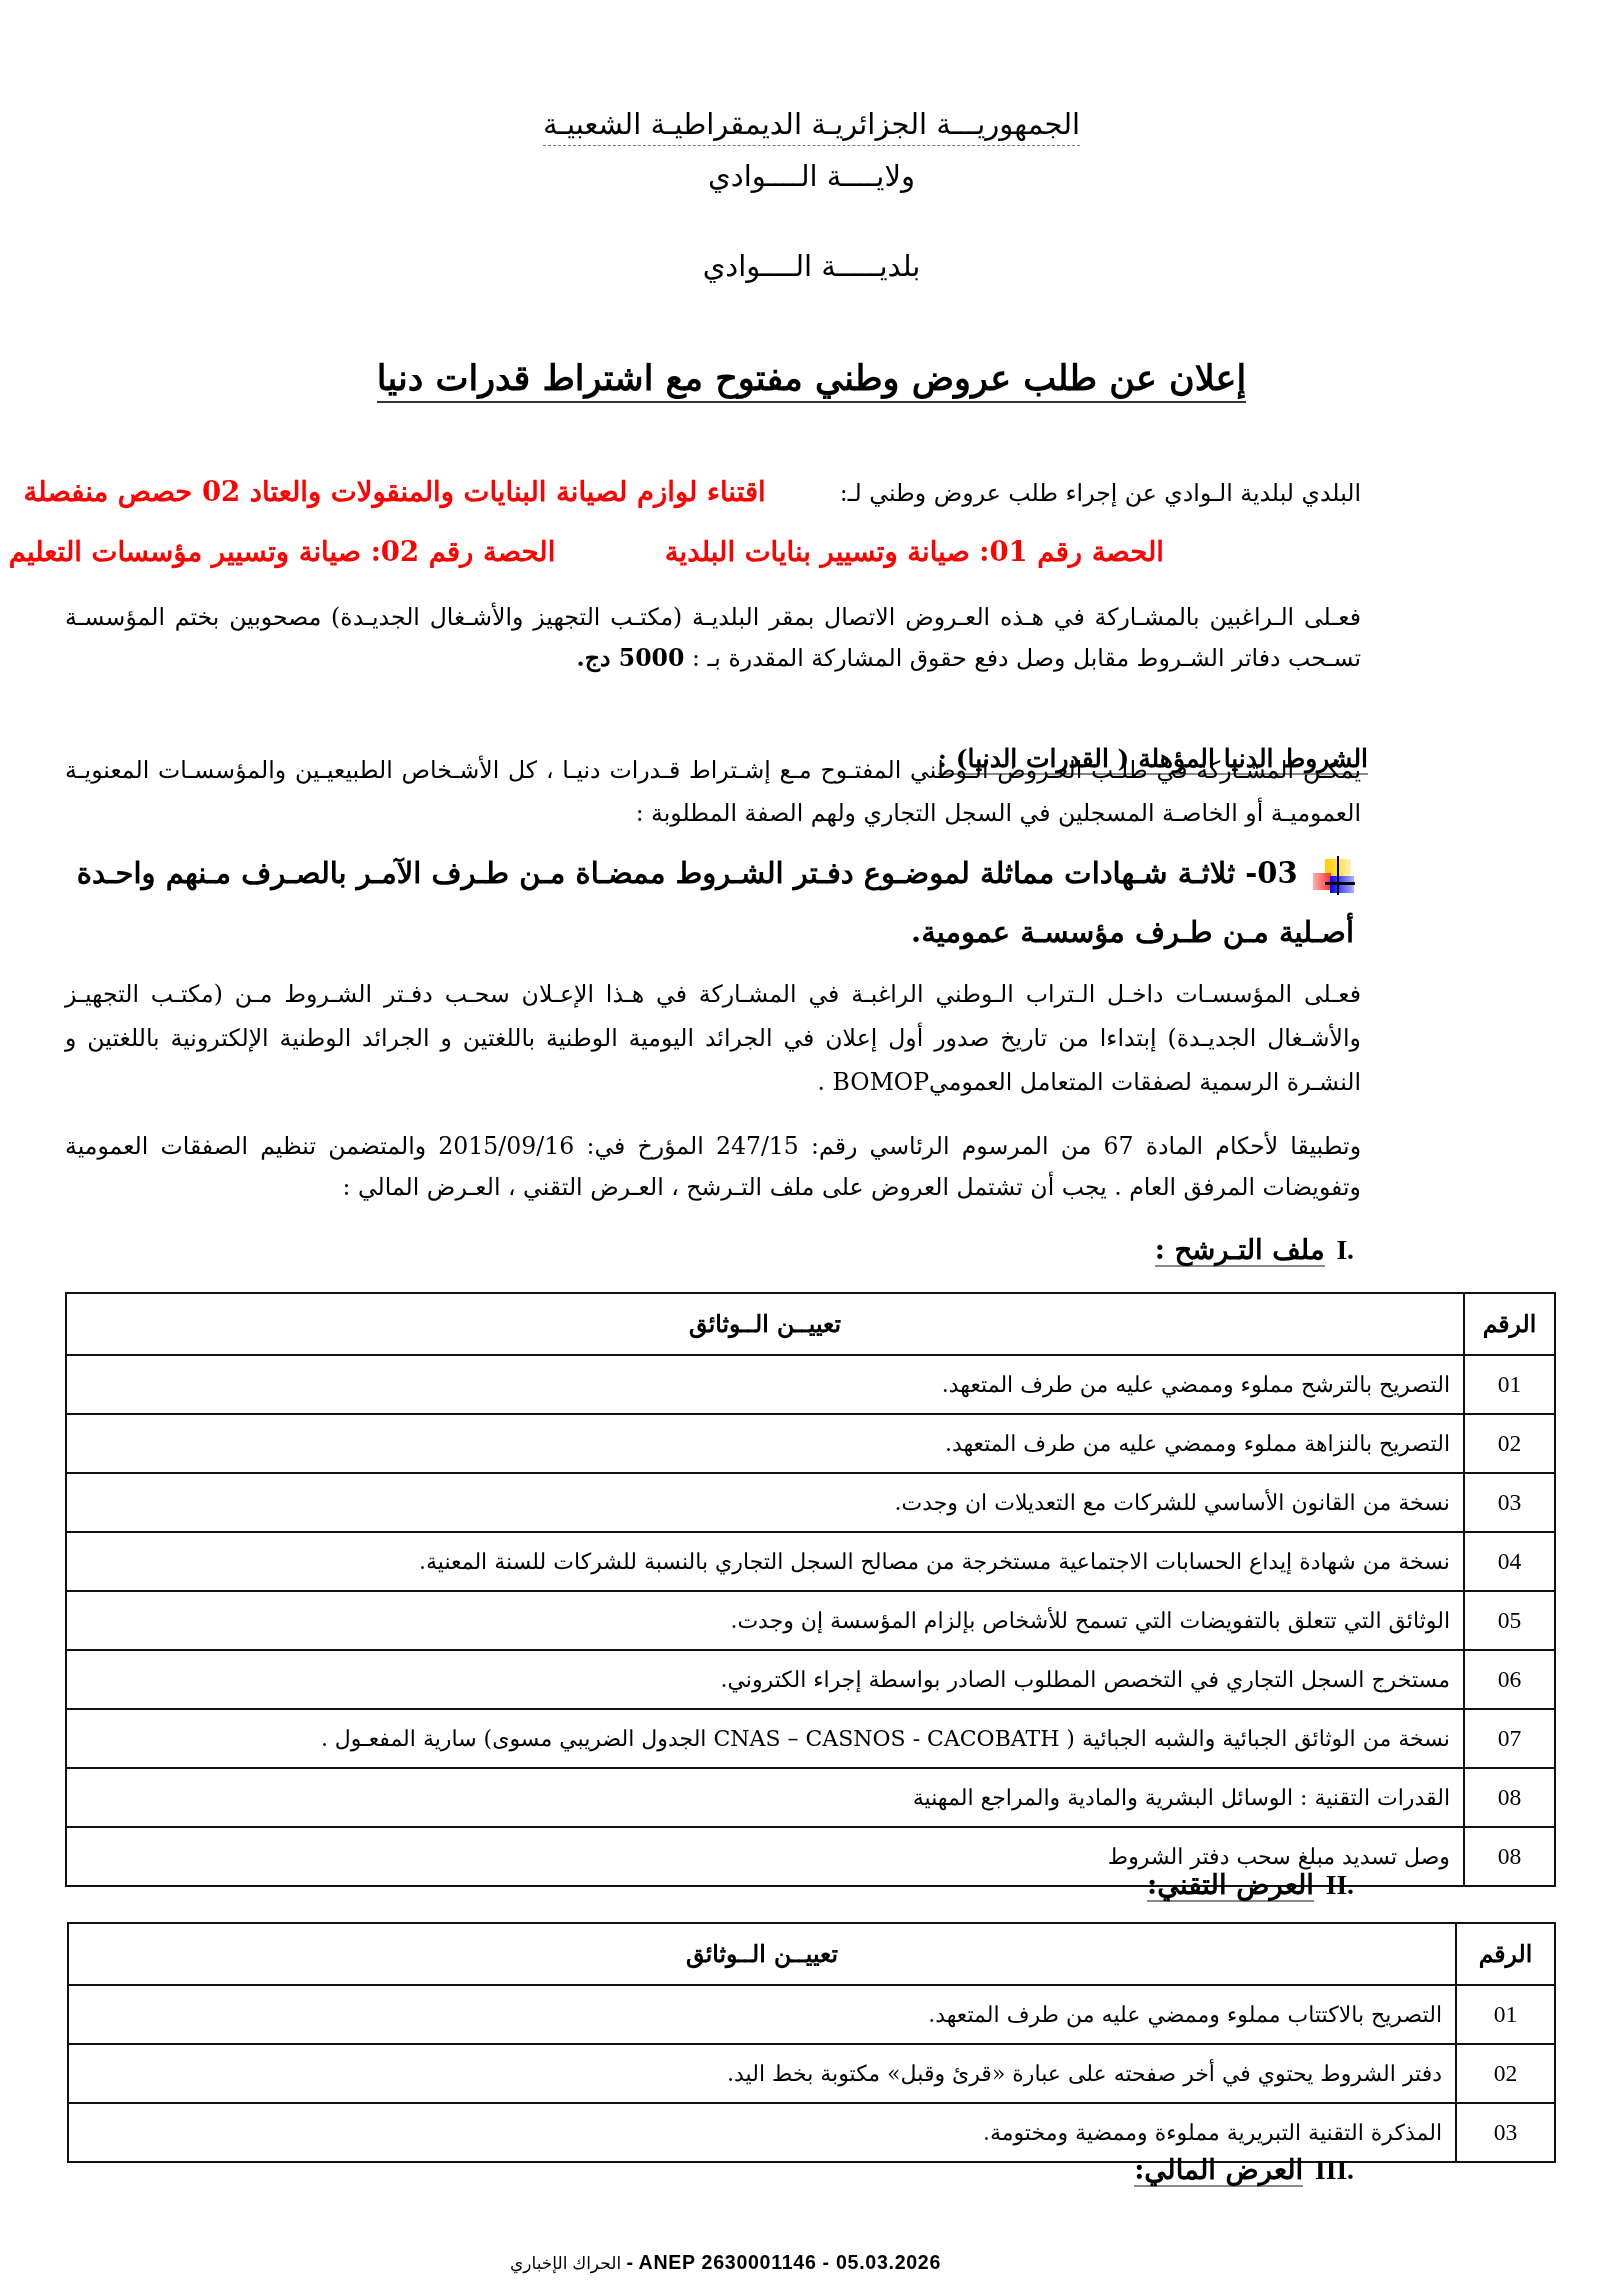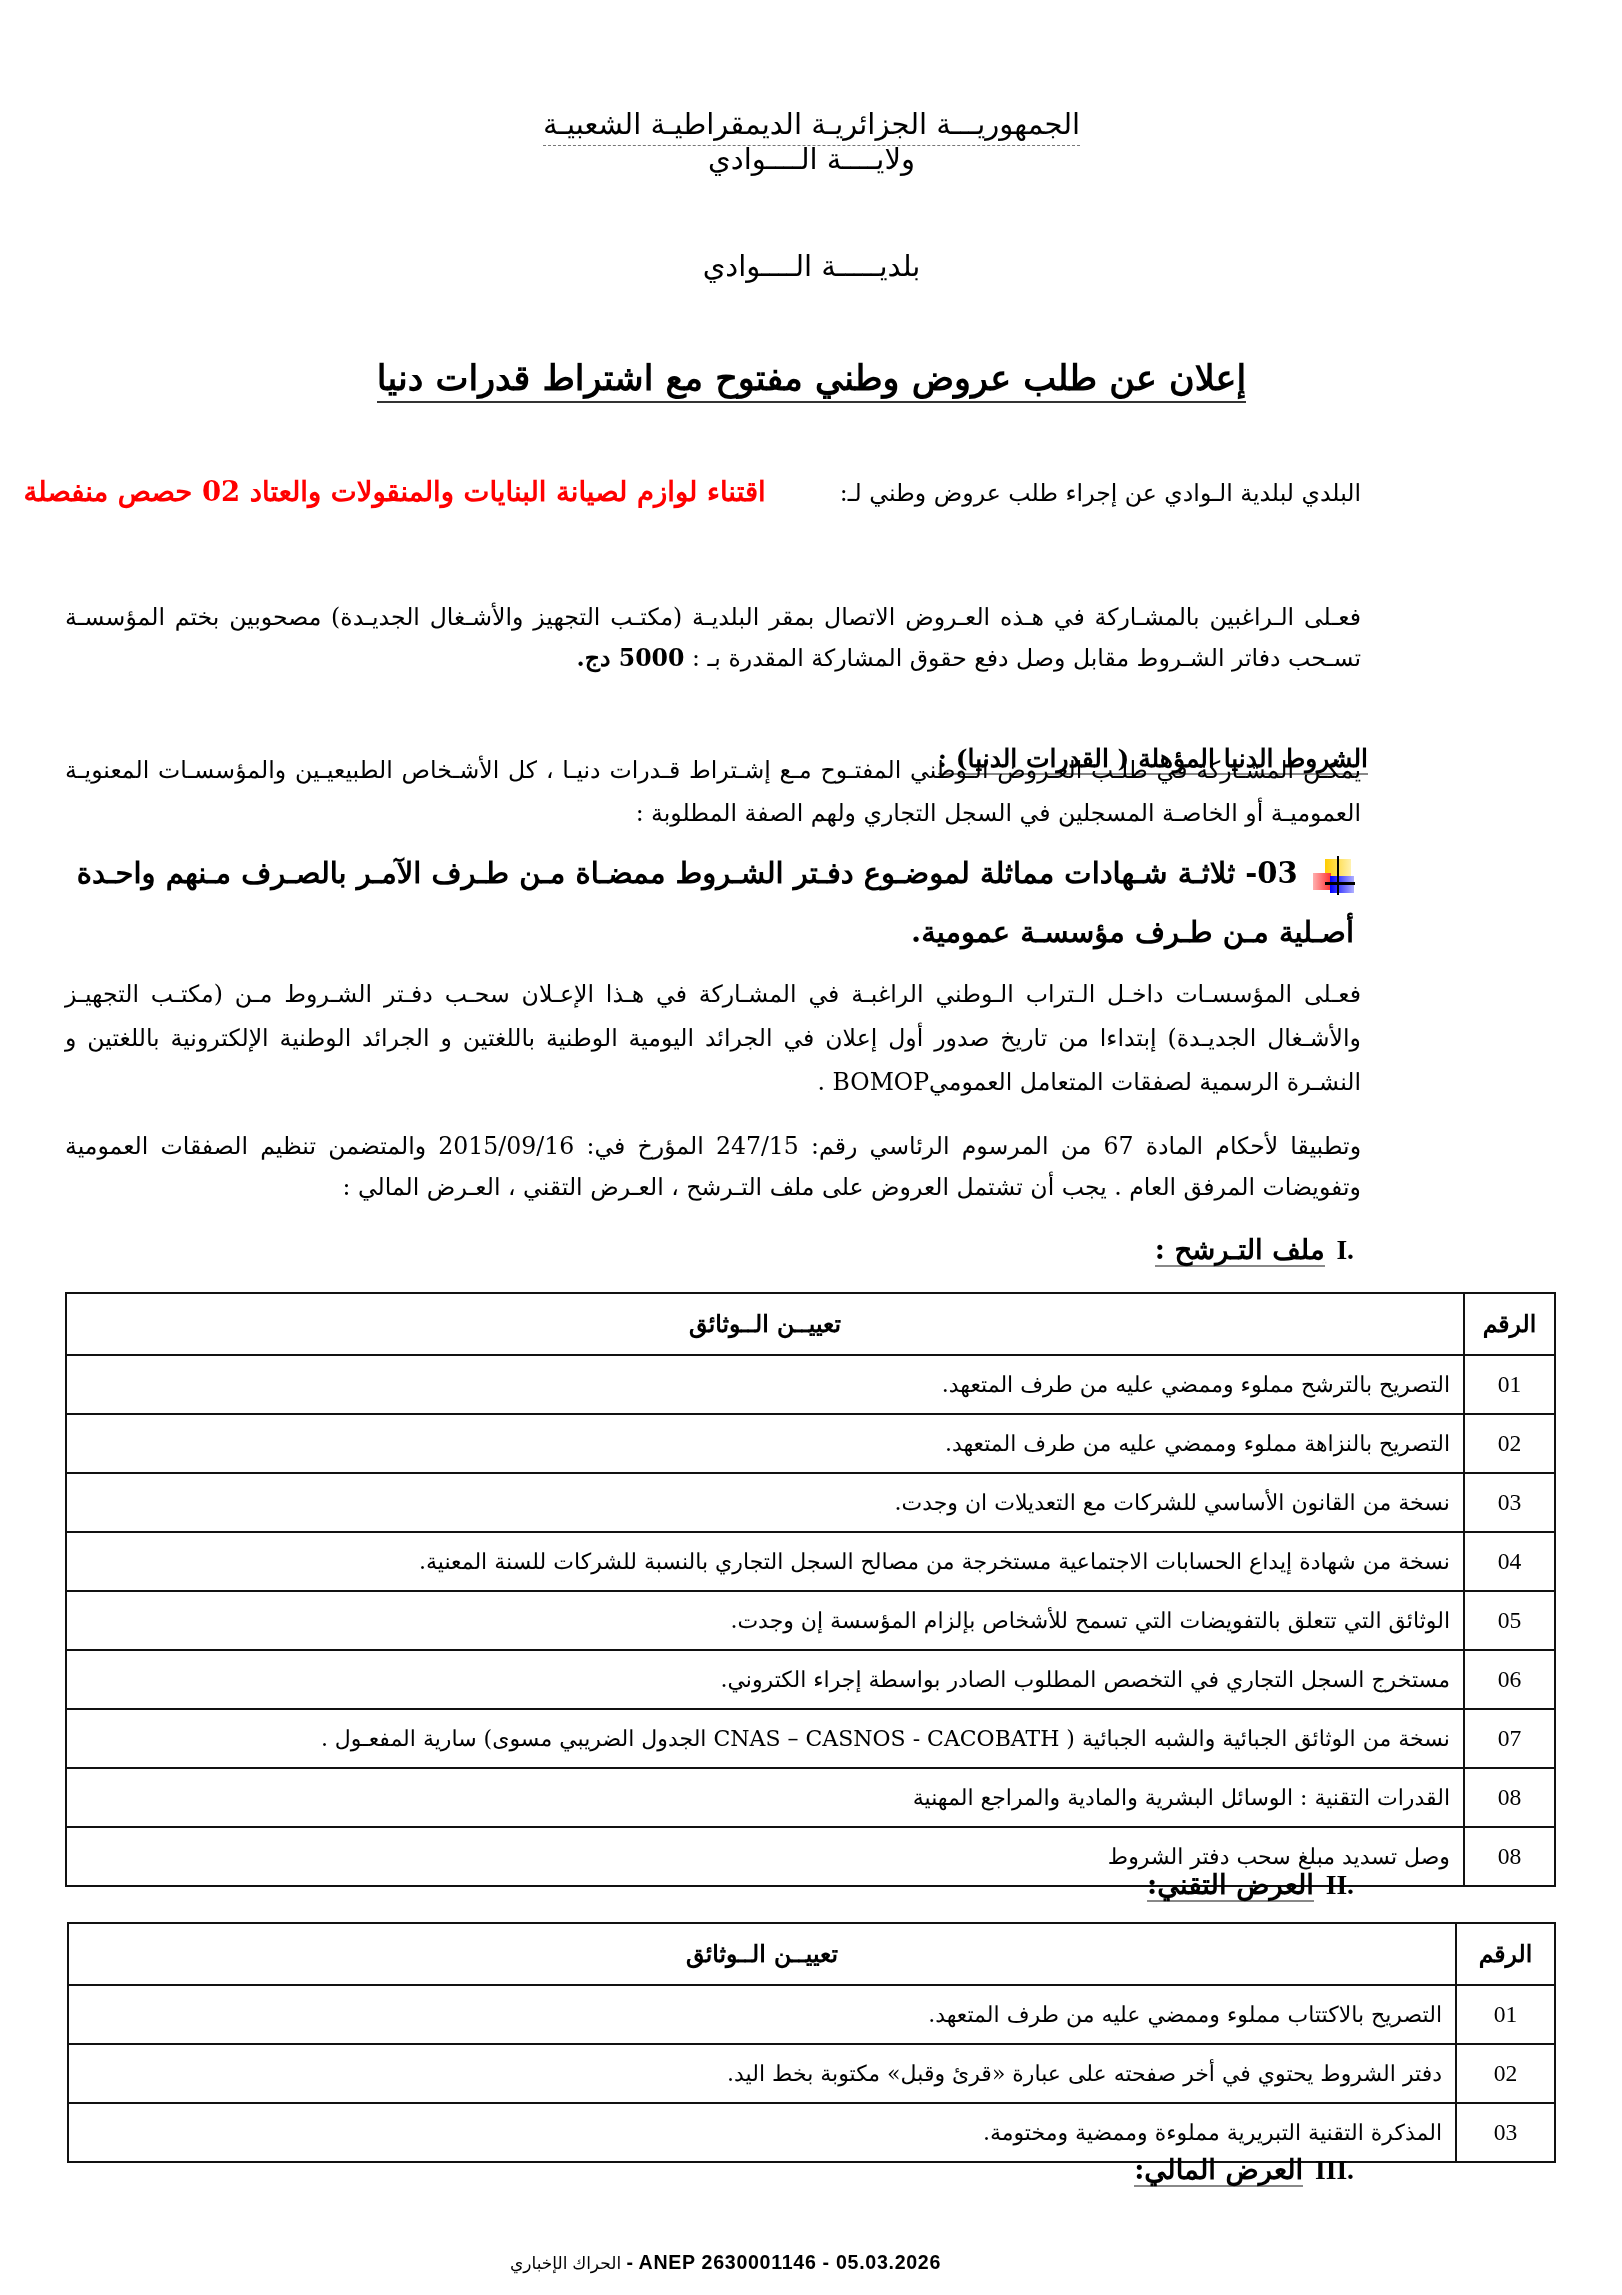--- a/index.html
+++ b/index.html
@@ -49,31 +49,36 @@
   .footer .ar { font-weight: 400; font-size: 17px; }
 </style>
 </head>
 <body>
 
 <div class="page">
 
   <div class="abs center hdr" style="top:105px;">
     <span class="hdr-rep">الجمهوريـــة الجزائريـة الديمقراطيـة الشعبيـة</span>
   </div>
-  <div class="abs center hdr" style="top:140px;">ولايــــة الــــوادي</div>
+  <div class="abs center hdr" style="top:157px;">ولايــــة الــــوادي</div>
   <div class="abs center hdr" style="top:247px;">بلديـــــة الــــوادي</div>
 
   <div class="abs center title" style="top:353px;">
     <span>إعلان عن طلب عروض وطني مفتوح مع اشتراط قدرات دنيا</span>
   </div>
 
   <div class="abs" style="top:472px; right:65px; font-size:23.6px; line-height:39px;">
     <span>البلدي لبلدية الـوادي عن إجراء طلب عروض وطني لـ:</span>
     <span style="display:inline-block; width:59px;"></span>
     <span class="red">اقتناء لوازم لصيانة البنايات والمنقولات والعتاد 02 حصص منفصلة</span>
+  </div>
+  <div class="abs" style="top:530px; right:262px; font-size:27.5px; line-height:42px;">
+    <span class="red">الحصة رقم 01: صيانة وتسيير بنايات البلدية</span>
+    <span style="display:inline-block; width:92px;"></span>
+    <span class="red">الحصة رقم 02: صيانة وتسيير مؤسسات التعليم</span>
   </div>
 
   <div class="abs para" style="top:597px; line-height:41px;">
     <span>فعـلى الـراغبين بالمشـاركة في هـذه العـروض الاتصال بمقر البلديـة (مكتـب التجهيز والأشـغال الجديـدة) مصحوبين بختم المؤسسـة تسـحب دفاتر الشـروط مقابل وصل دفع حقوق المشاركة المقدرة بـ :</span>
     <span class="bold">5000 دج.</span>
   </div>
 
   <div class="abs subhead" style="top:700px; right:58px;margin-top:44px;">
     <span>الشروط الدنيا المؤهلة ( القدرات الدنيا) :</span>
   </div>

